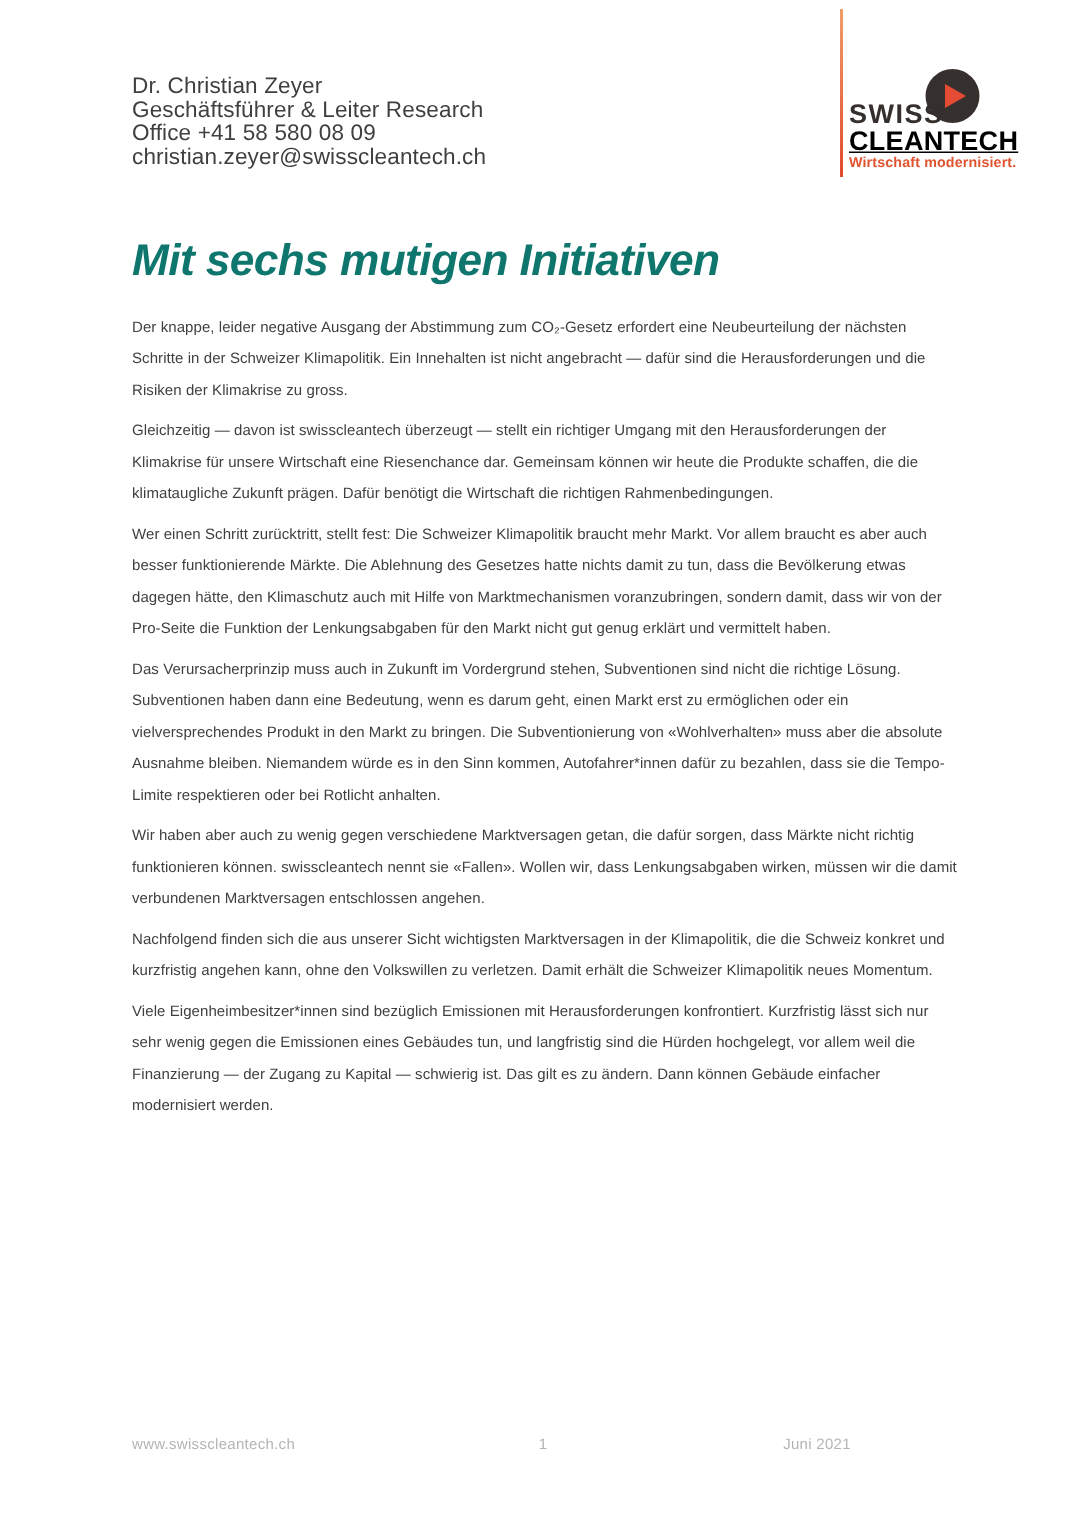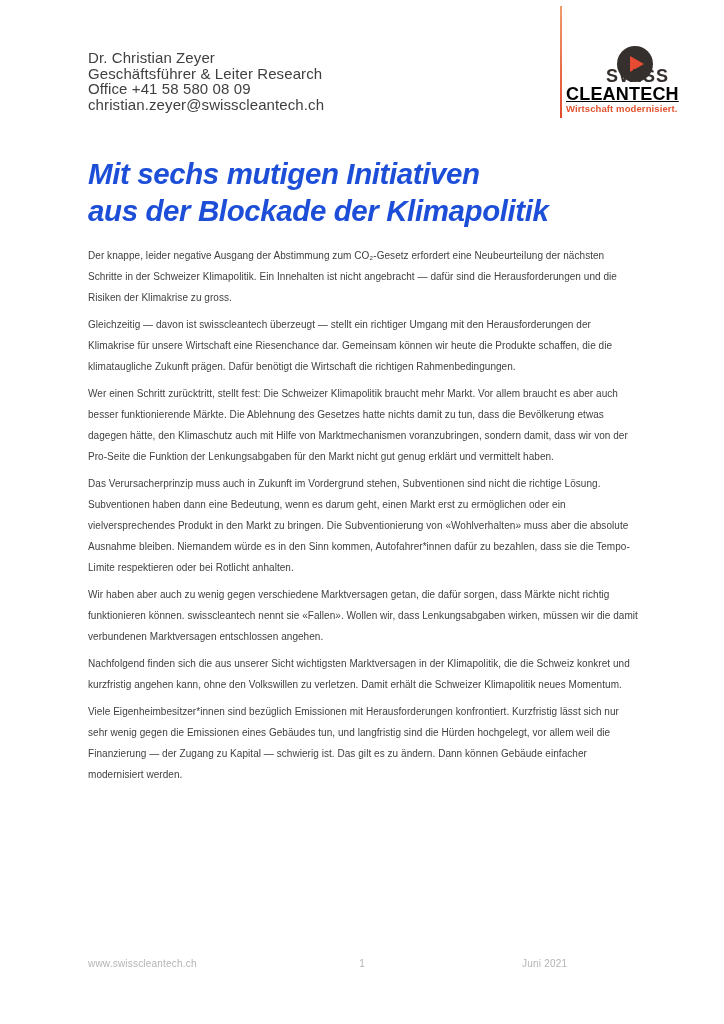--- a/index.html
+++ b/index.html
@@ -25,21 +25,20 @@
     background:linear-gradient(#ef9d6b,#e2492c);
   }
   .logo-icon {
     position:absolute; left:616px; top:45px;
     width:38px; height:38px;
   }
   .logo-swiss {
     position:absolute; left:566px; top:66px;
     font-size:18px; font-weight:800; letter-spacing:1px;
     color:#35302d;
-    margin-left:40px;
   }
   .logo-cleantech {
     position:absolute; left:566px; top:84px;
     font-size:18px; font-weight:800; letter-spacing:.2px;
     color:#000000;
     text-decoration:underline;
   }
   .logo-tagline {
     position:absolute; left:566px; top:103px;
     font-size:9.5px; font-weight:700; letter-spacing:.1px;
@@ -47,21 +46,21 @@
   }
 
   
   .content {
     position:absolute; left:88px; top:155px; width:552px;
     color:#3f3f3f;
   }
   .doc-title {
     font-size:29.5px; line-height:37px;
     font-weight:800; font-style:italic;
-    letter-spacing:-.4px; color:#1d4ed8;
+    letter-spacing:-.4px; color:#0f766e;
     margin-bottom:16px;
   }
   .para {
     font-size:10px; line-height:21px;
     margin-bottom:6px; letter-spacing:.05px;
   }
   .section-heading {
     font-size:14.4px; line-height:21px;
     font-weight:700; color:#2e2e2e;
   }
@@ -95,21 +94,20 @@
       <polygon points="14,11 28,19 14,27" fill="#e64b34"></polygon>
     </svg>
   </span>
   <div class="logo-swiss">SWISS</div>
   <div class="logo-cleantech">CLEANTECH</div>
   <div class="logo-tagline">Wirtschaft modernisiert.</div>
 
   <div class="content">
     <h1 class="doc-title">
       <span>Mit sechs mutigen Initiativen</span><br>
-      <span>aus der Blockade der Klimapolitik</span>
     </h1>
 
     <p class="para">Der knappe, leider negative Ausgang der Abstimmung zum CO₂-Gesetz erfordert eine Neubeurteilung der nächsten Schritte in der Schweizer Klimapolitik. Ein Innehalten ist nicht angebracht — dafür sind die Herausforderungen und die Risiken der Klimakrise zu gross.</p>
     <p class="para">Gleichzeitig — davon ist swisscleantech überzeugt — stellt ein richtiger Umgang mit den Herausforderungen der Klimakrise für unsere Wirtschaft eine Riesenchance dar. Gemeinsam können wir heute die Produkte schaffen, die die klimataugliche Zukunft prägen. Dafür benötigt die Wirtschaft die richtigen Rahmenbedingungen.</p>
     <p class="para">Wer einen Schritt zurücktritt, stellt fest: Die Schweizer Klimapolitik braucht mehr Markt. Vor allem braucht es aber auch besser funktionierende Märkte. Die Ablehnung des Gesetzes hatte nichts damit zu tun, dass die Bevölkerung etwas dagegen hätte, den Klimaschutz auch mit Hilfe von Marktmechanismen voranzubringen, sondern damit, dass wir von der Pro-Seite die Funktion der Lenkungsabgaben für den Markt nicht gut genug erklärt und vermittelt haben.</p>
     <p class="para">Das Verursacherprinzip muss auch in Zukunft im Vordergrund stehen, Subventionen sind nicht die richtige Lösung. Subventionen haben dann eine Bedeutung, wenn es darum geht, einen Markt erst zu ermöglichen oder ein vielversprechendes Produkt in den Markt zu bringen. Die Subventionierung von «Wohlverhalten» muss aber die absolute Ausnahme bleiben. Niemandem würde es in den Sinn kommen, Autofahrer*innen dafür zu bezahlen, dass sie die Tempo-Limite respektieren oder bei Rotlicht anhalten.</p>
     <p class="para">Wir haben aber auch zu wenig gegen verschiedene Marktversagen getan, die dafür sorgen, dass Märkte nicht richtig funktionieren können. swisscleantech nennt sie «Fallen». Wollen wir, dass Lenkungsabgaben wirken, müssen wir die damit verbundenen Marktversagen entschlossen angehen.</p>
     <p class="para">Nachfolgend finden sich die aus unserer Sicht wichtigsten Marktversagen in der Klimapolitik, die die Schweiz konkret und kurzfristig angehen kann, ohne den Volkswillen zu verletzen. Damit erhält die Schweizer Klimapolitik neues Momentum.</p>
 
     <p class="para">Viele Eigenheimbesitzer*innen sind bezüglich Emissionen mit Herausforderungen konfrontiert. Kurzfristig lässt sich nur sehr wenig gegen die Emissionen eines Gebäudes tun, und langfristig sind die Hürden hochgelegt, vor allem weil die Finanzierung — der Zugang zu Kapital — schwierig ist. Das gilt es zu ändern. Dann können Gebäude einfacher modernisiert werden.</p>

